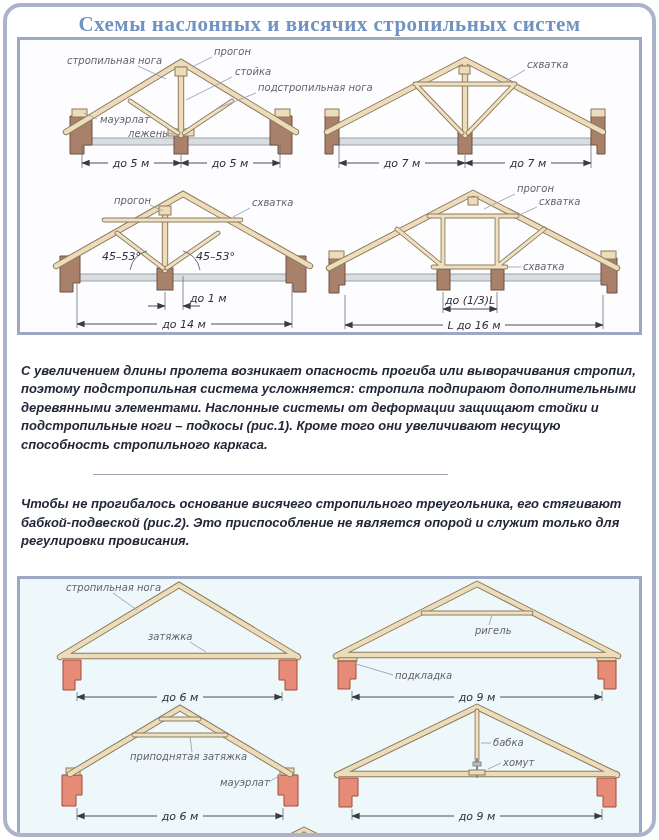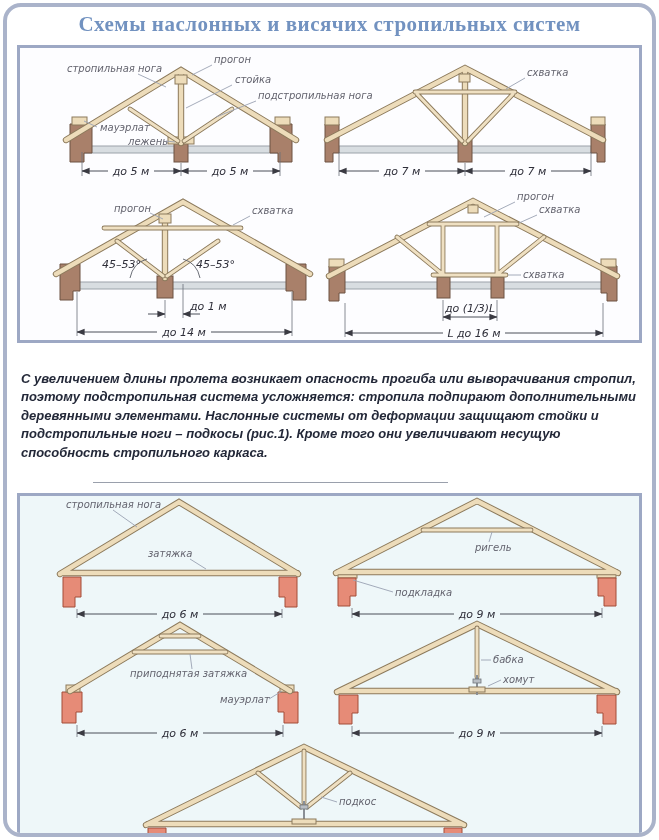--- a/index.html
+++ b/index.html
@@ -1,18 +1,18 @@
 <!DOCTYPE html>
 <html><head>
 <meta charset="utf-8">
 <style>
   html,body{margin:0;padding:0;background:#fff;}
   body{width:659px;height:840px;position:relative;font-family:"Liberation Sans",sans-serif;}
   .outer{position:absolute;inset:3px;border:4px solid #aab3ca;border-radius:18px;background:#fff;overflow:hidden;}
-  h1.title{margin:5px 10px 8px;text-align:center;font-family:"Liberation Serif",serif;font-weight:bold;
+  h1.title{margin:5px 10px 0;text-align:center;font-family:"Liberation Serif",serif;font-weight:bold;
     font-size:21px;color:#7292c0;letter-spacing:.5px;}
   .dbox{margin:0 10px;border:3px solid #9da8c4;}
   .box-top{background:#fdfdff;}
   .box-bottom{background:#eef7f9;}
   .row{display:flex;justify-content:space-between;}
   .row.center{justify-content:center;}
   svg{display:block;overflow:visible;}
   .textblock{padding:7px 14px 5px;font:bold italic 13px "Liberation Sans",sans-serif;color:#232838;line-height:1.42;}
   .textblock p{margin:20px 0;}
   .divider{width:355px;margin:5px 0 5px 72px;border-top:1px solid #9aa0ac;height:0;}
@@ -158,20 +158,21 @@
         <line class="dml" x1="20" y1="145" x2="118" y2="145" marker-start="url(#ar)"></line>
         <line class="dml" x1="180" y1="145" x2="278" y2="145" marker-end="url(#ar)"></line>
         <text class="dim" text-anchor="middle" x="149" y="148.5">L до 16 м</text>
       </svg>
     </div>
   </div>
 
   <div class="textblock">
     <p>С увеличением длины пролета возникает опасность прогиба или выворачивания стропил, поэтому подстропильная система усложняется: стропила подпирают дополнительными деревянными элементами. Наслонные системы от деформации защищают стойки и подстропильные ноги – подкосы (рис.1). Кроме того они увеличивают несущую способность стропильного каркаса.</p>
     <div class="divider"></div>
+    <p>Чтобы не прогибалось основание висячего стропильного треугольника, его стягивают бабкой-подвеской (рис.2). Это приспособление не является опорой и служит только для регулировки провисания.</p>
   </div>
 
   <div class="dbox box-bottom">
     <div class="row">
 
       <svg width="305" height="125" viewBox="0 0 305 125">
         <path class="wallB" d="M43,81 L61,81 L61,101 L55,101 L55,111 L43,111 Z"></path>
         <path class="wallB" d="M277,81 L259,81 L259,101 L265,101 L265,111 L277,111 Z"></path>
         <path class="mU" d="M42,77 L277,77 M40,78 L159,6 L278,78"></path>
         <path class="mO" d="M42,77 L277,77 M40,78 L159,6 L278,78"></path>

